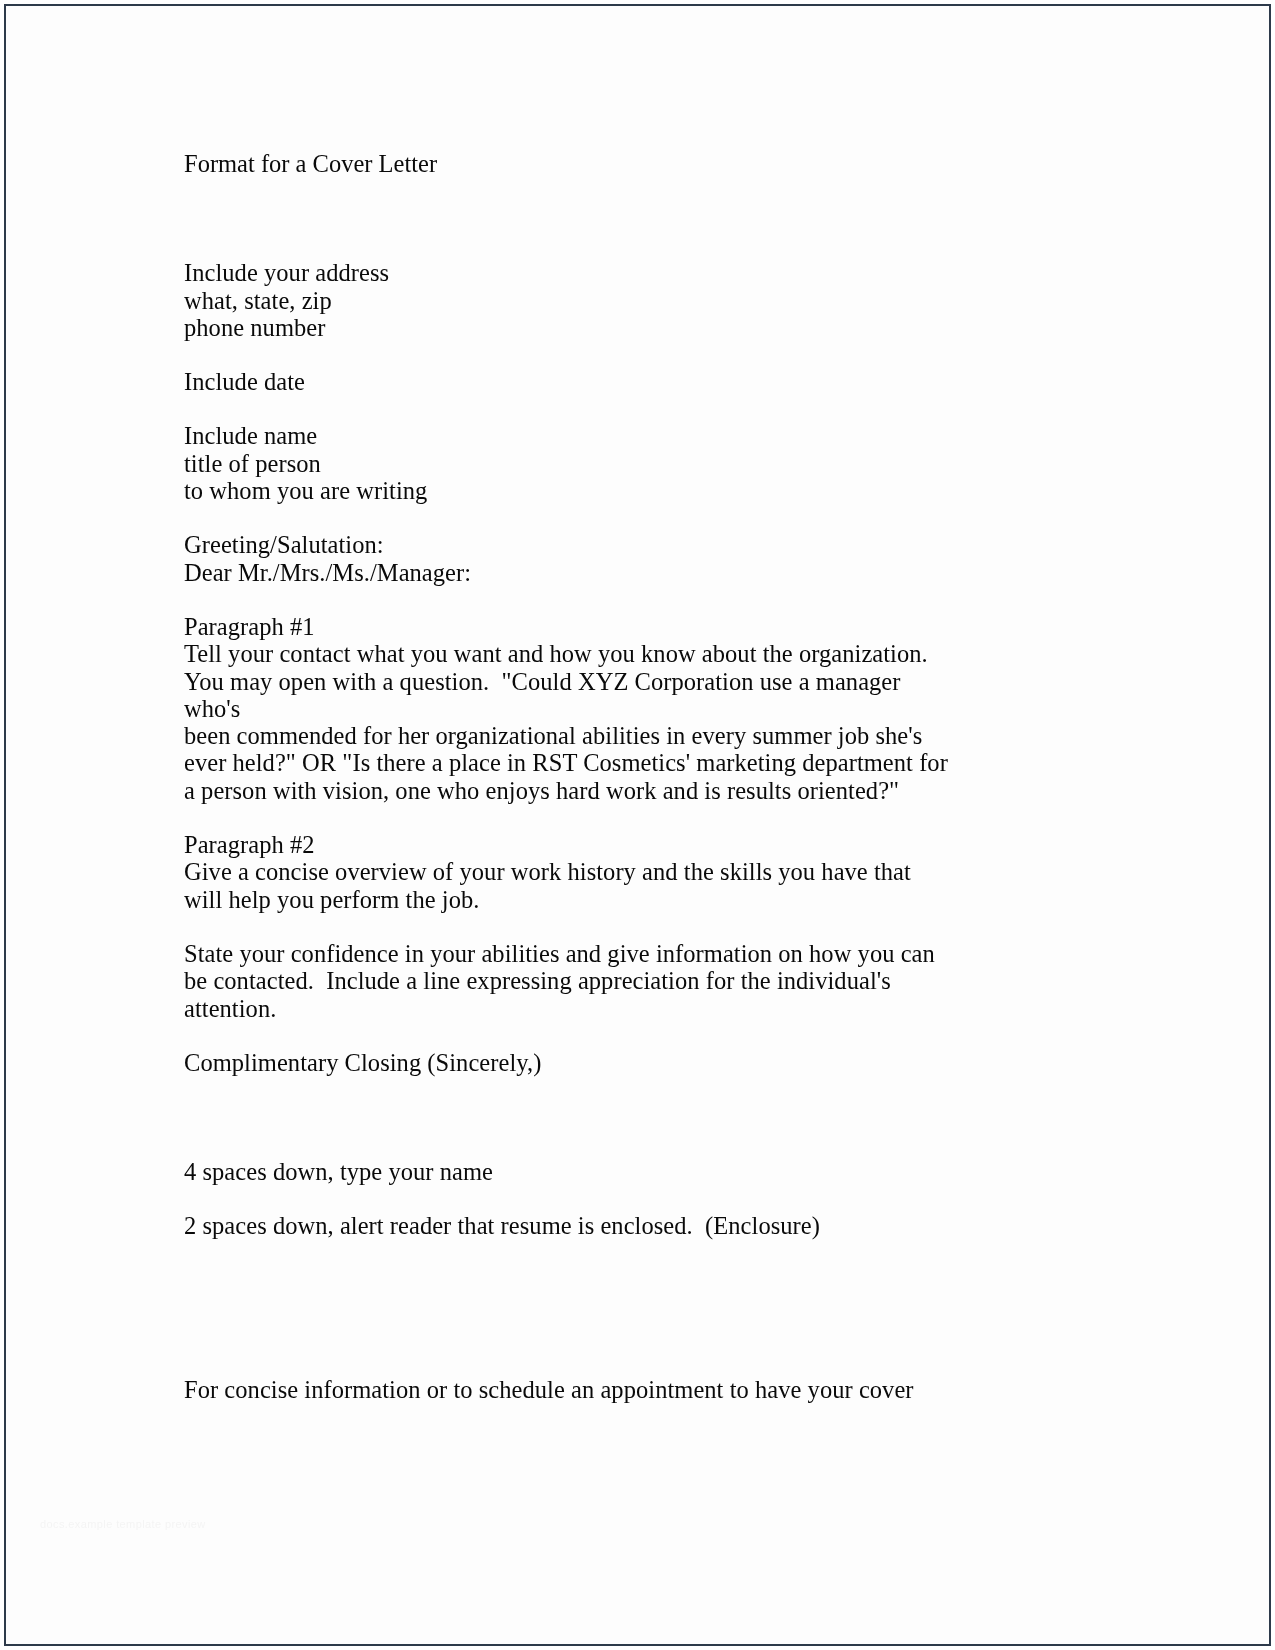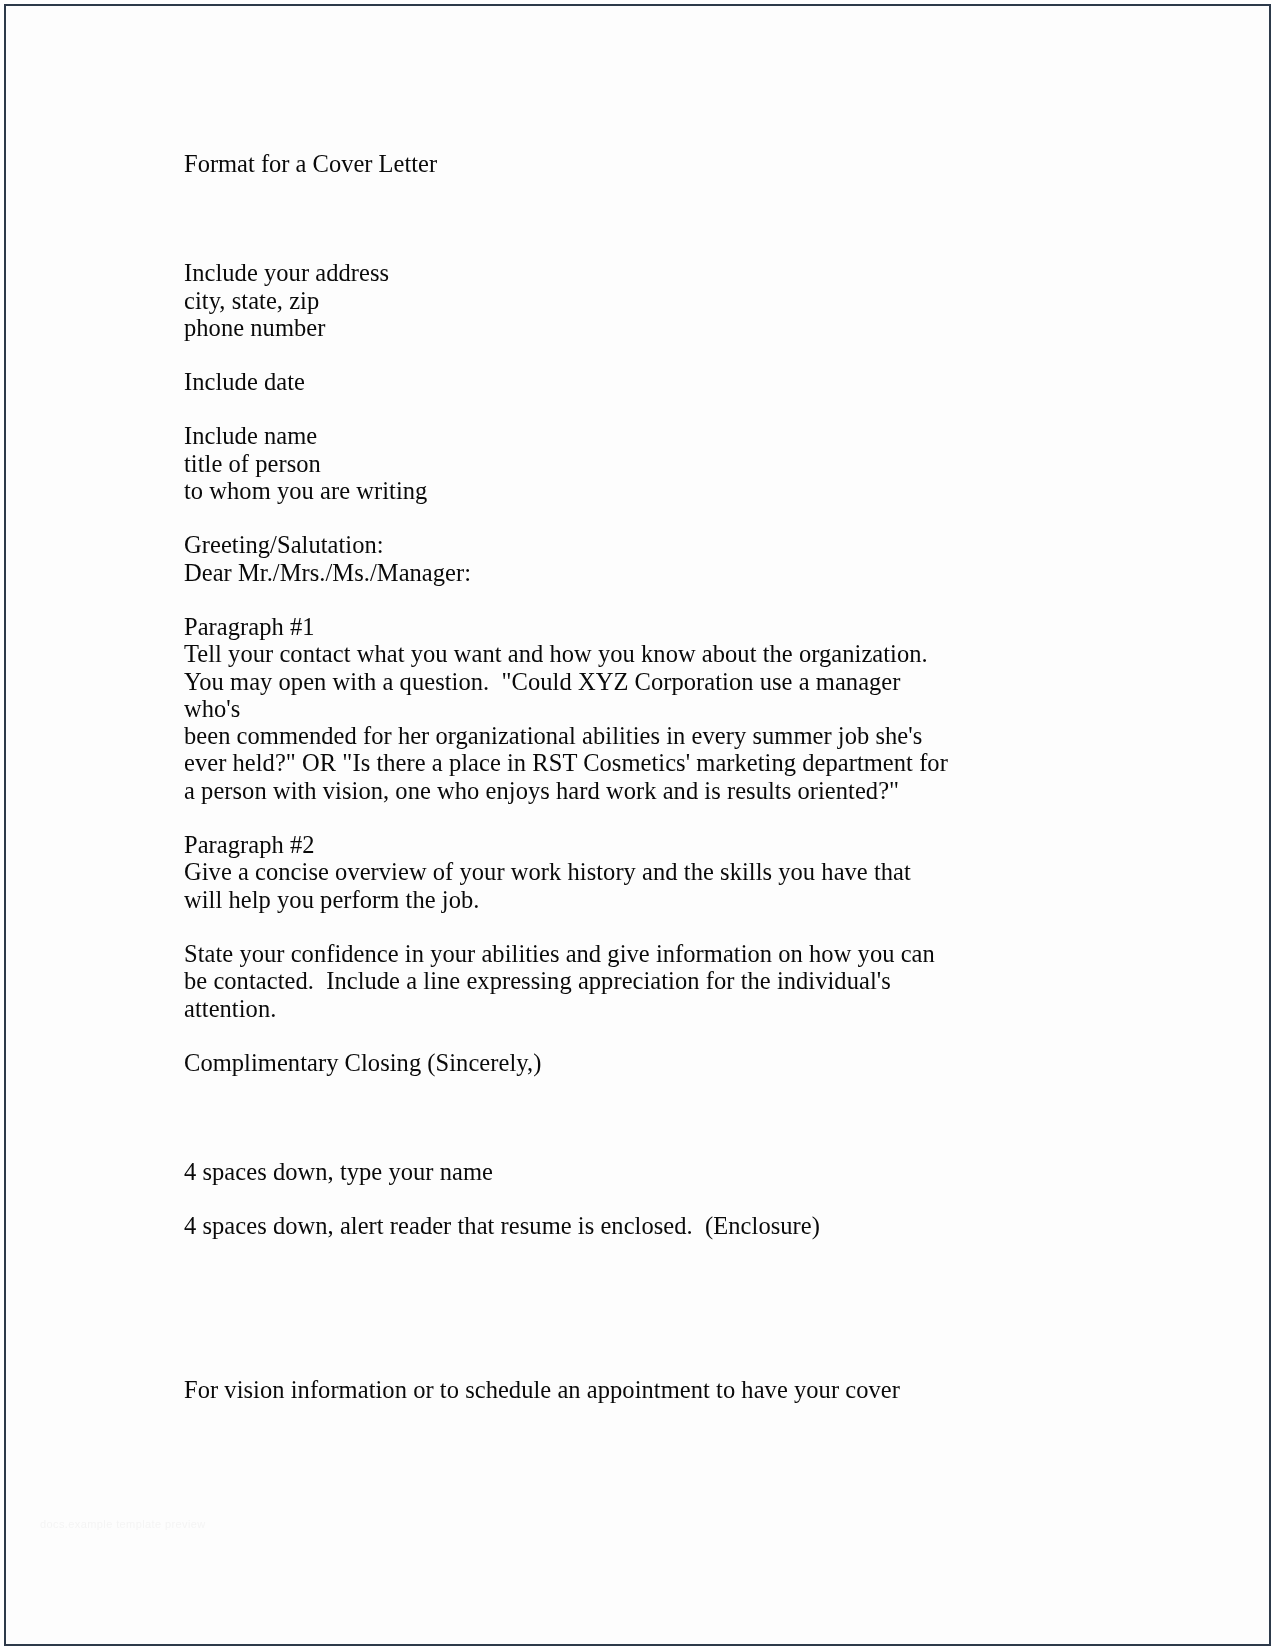--- a/index.html
+++ b/index.html
@@ -93,21 +93,21 @@
   <div class="sheet">
 
     <div class="doc-body">
 
       <div class="doc-title">Format for a Cover Letter</div>
 
       <div class="gap-title"></div>
 
       <div class="blk">
         <div class="line">Include your address</div>
-        <div class="line">city, state, zip</div>
+        <div class="line">what, state, zip</div>
         <div class="line">phone number</div>
       </div>
 
       <div class="gap-sm"></div>
 
       <div class="blk">
         <div class="line">Include date</div>
       </div>
 
       <div class="gap-sm"></div>
@@ -160,32 +160,32 @@
 
       <div class="gap-lg"></div>
 
       <div class="blk">
         <div class="line">4 spaces down, type your name</div>
       </div>
 
       <div class="gap-sm"></div>
 
       <div class="blk">
-        <div class="line">4 spaces down, alert reader that resume is enclosed.  (Enclosure)</div>
+        <div class="line">2 spaces down, alert reader that resume is enclosed.  (Enclosure)</div>
       </div>
 
       <div class="gap-sm"></div>
 
       <div class="blk">
       </div>
 
       <div class="gap-xl"></div>
 
       <div class="blk">
-        <div class="line">For vision information or to schedule an appointment to have your cover</div>
+        <div class="line">For concise information or to schedule an appointment to have your cover</div>
       </div>
 
     </div>
 
     <div class="watermark">docs.example template preview</div>
 
   </div>
 
   <div class="page-frame"></div>
 </div>

